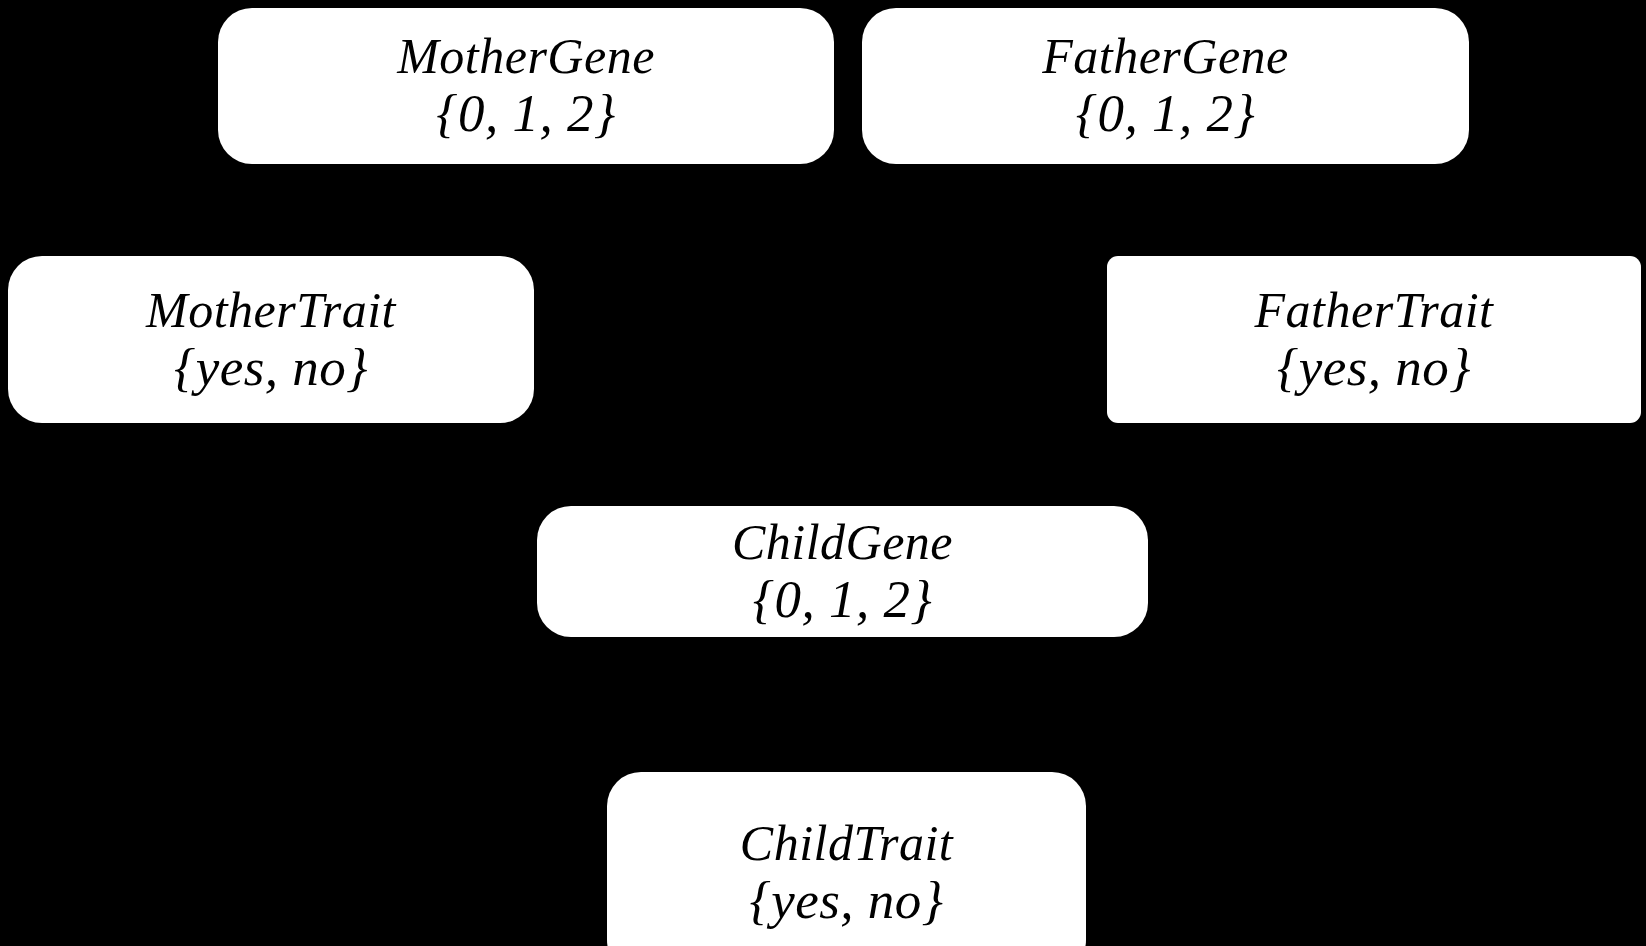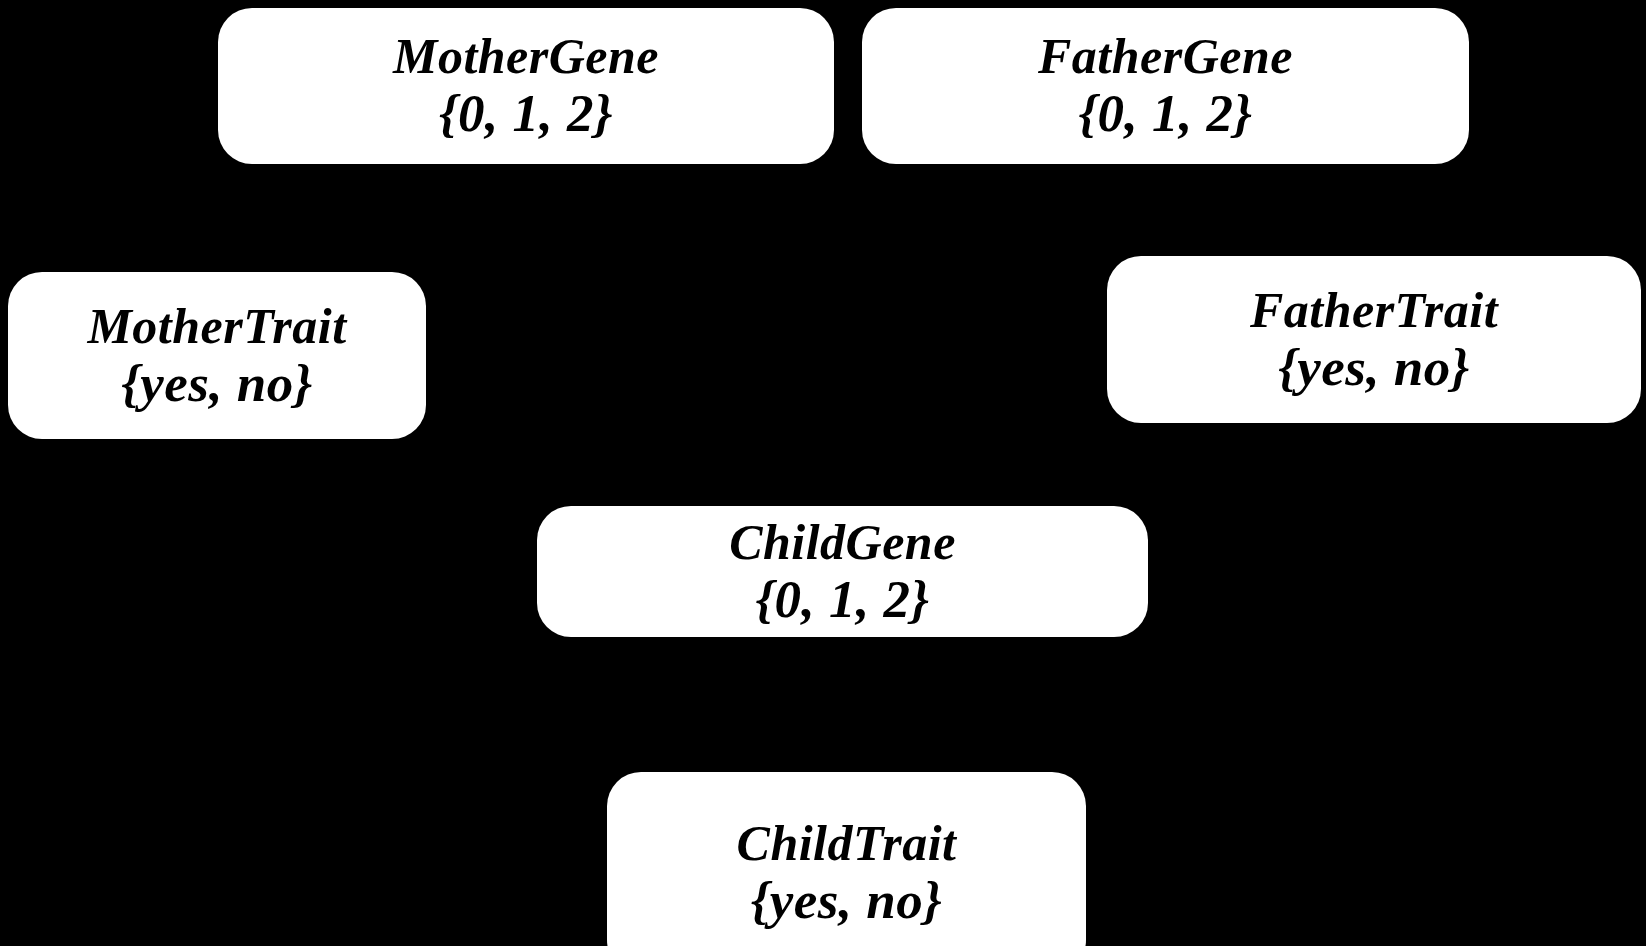--- a/index.html
+++ b/index.html
@@ -21,40 +21,39 @@
     display: flex;
     flex-direction: column;
     align-items: center;
     justify-content: center;
     box-sizing: border-box;
     color: #000000;
     font-family: "Liberation Serif", "DejaVu Serif", serif;
     font-style: italic;
     line-height: 1.08;
     text-align: center;
-    font-weight: bold;
     -webkit-font-smoothing: antialiased;
   }
   .node-label {
     font-size: 50px;
     letter-spacing: 0.5px;
     white-space: nowrap;
   }
   .node-domain {
     font-size: 53px;
     letter-spacing: 0.5px;
     white-space: nowrap;
     margin-top: 2px;
   }
 
   
   #node-mother-gene  { left: 218px; top: 8px;   width: 616px; height: 156px; }
   #node-father-gene  { left: 862px; top: 8px;   width: 607px; height: 156px; }
-  #node-mother-trait { left: 8px;   top: 272px; width: 418px; height: 167px; }
-  #node-father-trait { left: 1107px;top: 256px; width: 534px; height: 167px; }
+  #node-mother-trait { left: 8px;   top: 256px; width: 526px; height: 167px; }
+  #node-father-trait { left: 1107px;top: 256px; width: 534px; height: 167px; border-radius: 11px; }
   #node-child-gene   { left: 537px; top: 506px; width: 611px; height: 131px; }
   #node-child-trait  { left: 607px; top: 772px; width: 479px; height: 202px; }
 </style>
 </head>
 <body>
 
 <div id="canvas">
 
   <div class="node" id="node-mother-gene">
     <div class="node-label">MotherGene</div>

